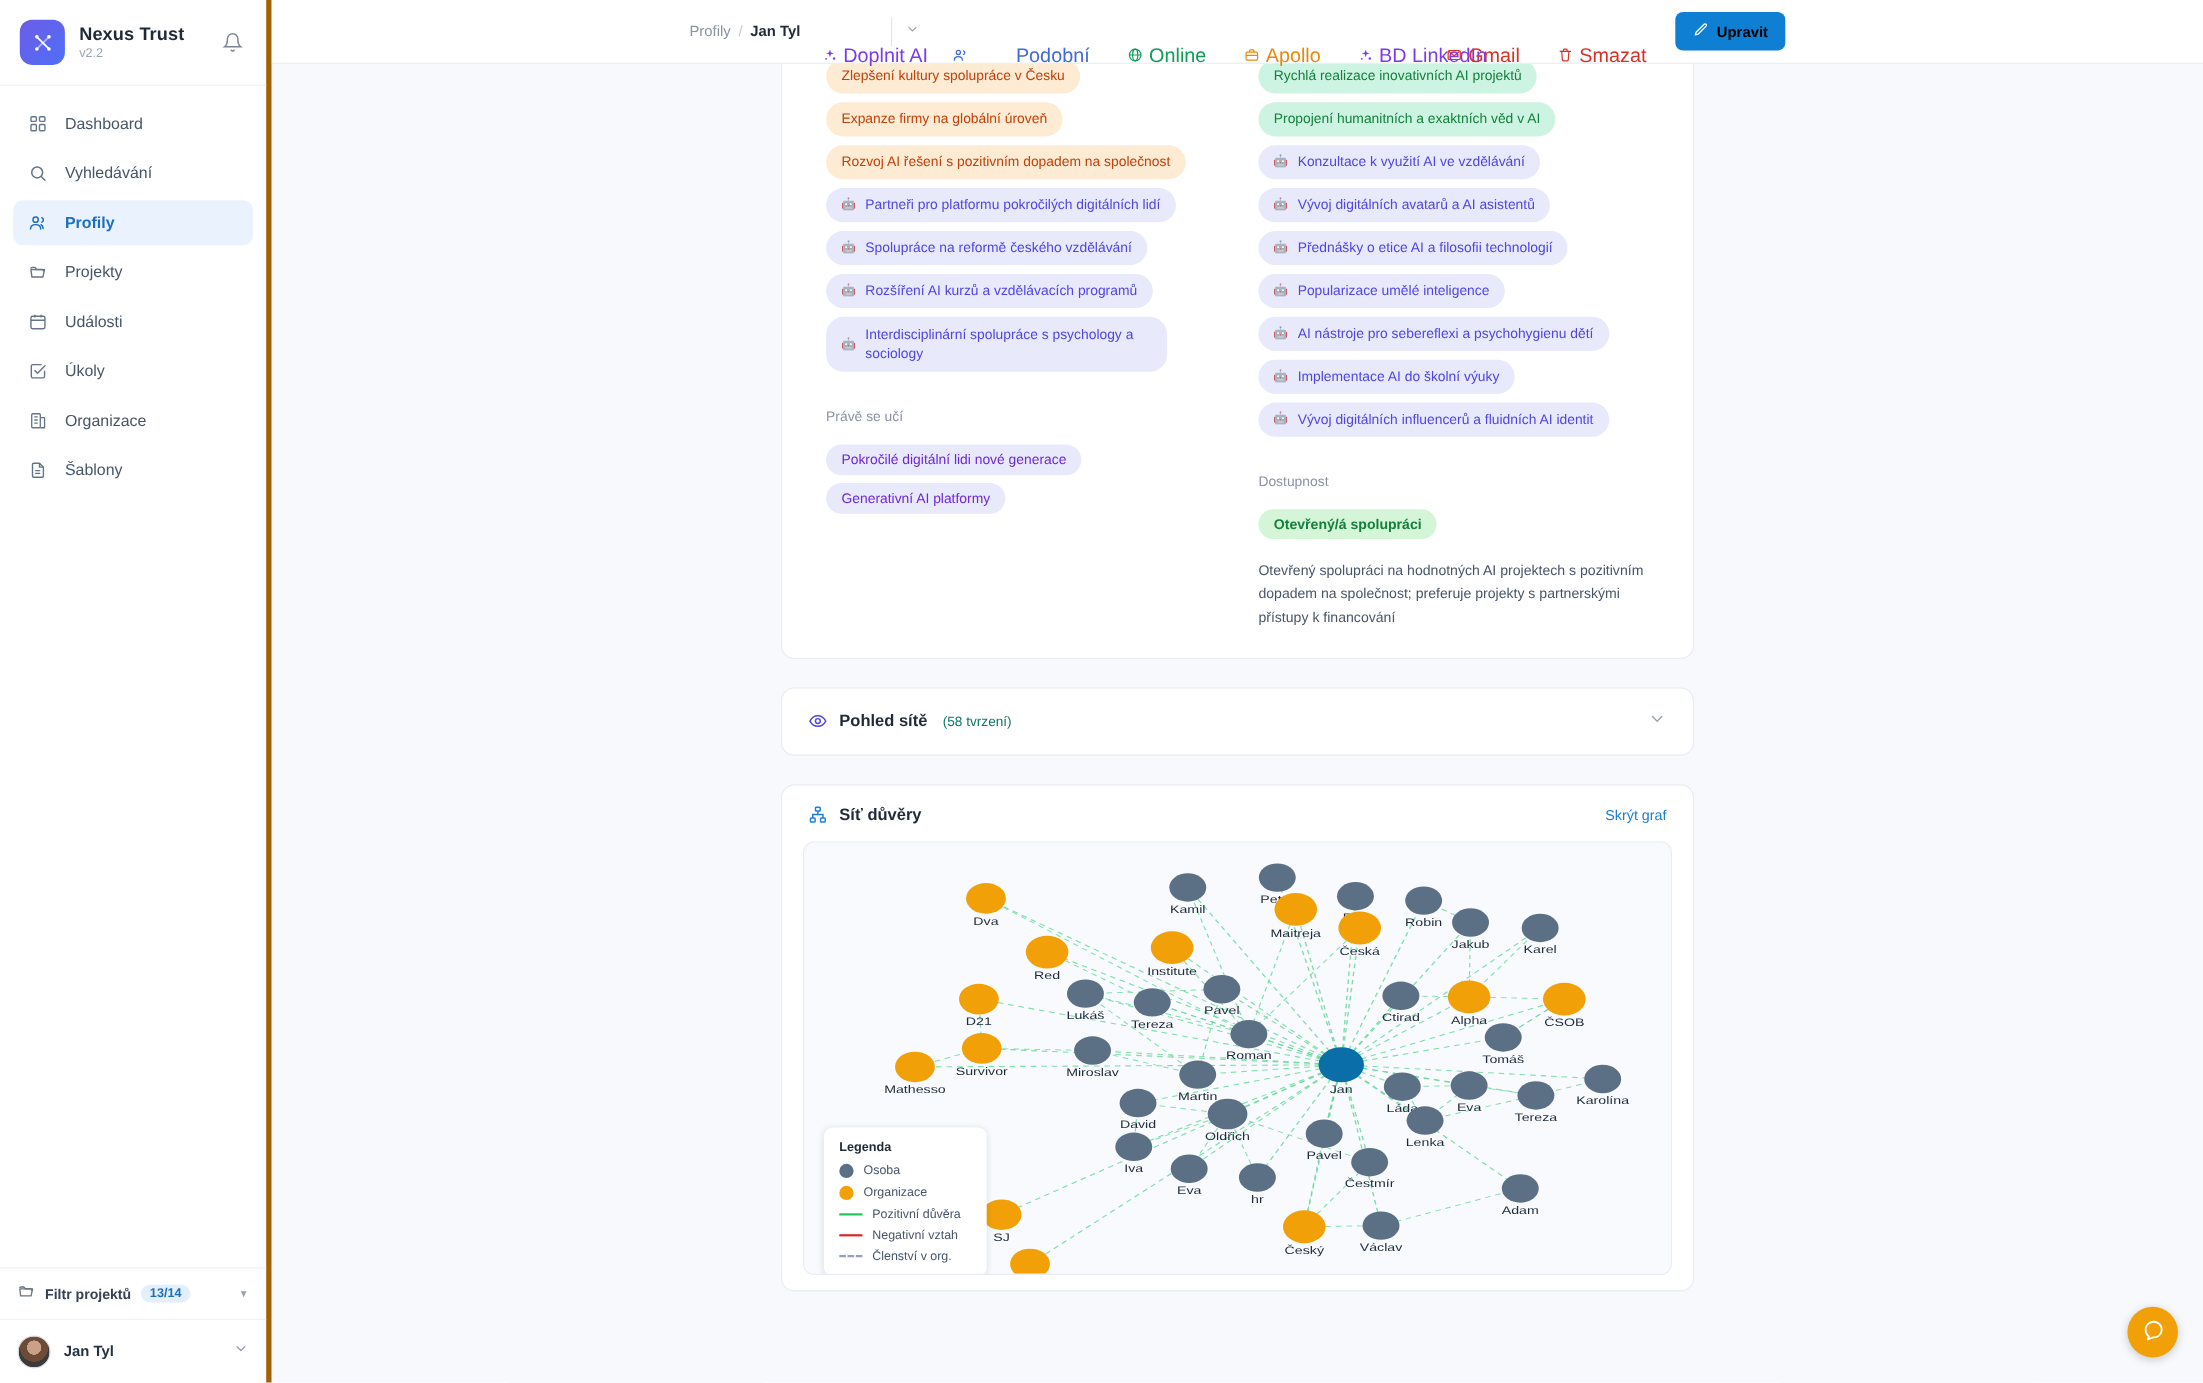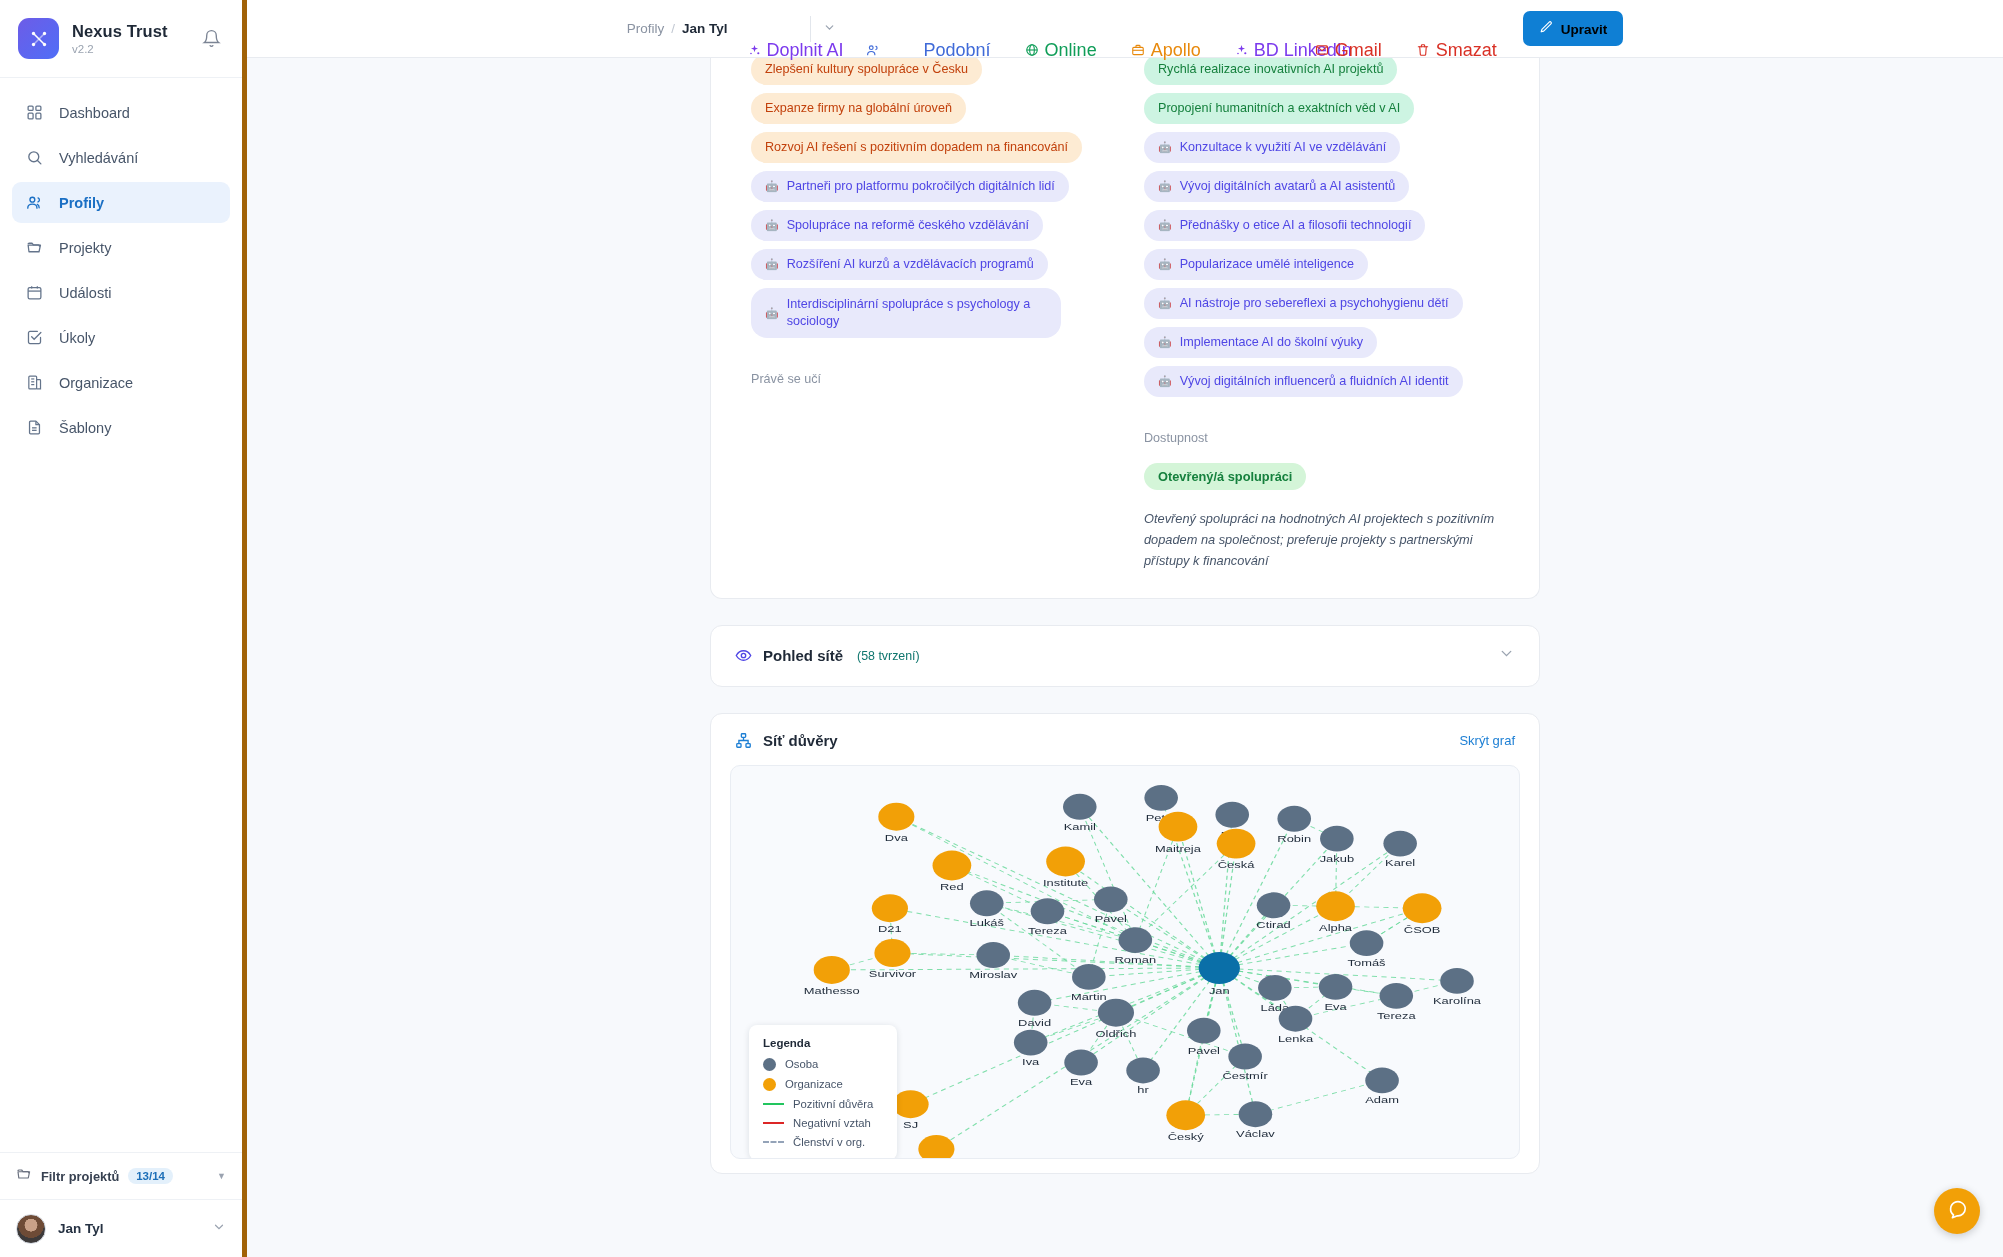--- a/index.html
+++ b/index.html
@@ -132,21 +132,21 @@
   .chip.two-line { align-items: center; padding: 8px 14px; }
 
   .sect-label { font-size: 12.6px; color: #8a93a2; margin: 26px 0 10px 0; }
   .learn-col { display: flex; flex-direction: column; gap: 7px; align-items: flex-start; }
   .chip-learn { background: #e8e9fb; color: #6d28d9; font-size: 12.6px; border-radius: 16px; padding: 7px 14px; cursor:pointer; }
 
   .avail-badge {
     display: inline-block; background: #d4f5d8; color: #15803d;
     font-size: 12.8px; font-weight: bold; border-radius: 14px; padding: 6px 14px;
   }
-  .avail-desc { font-size: 12.8px; color: #475569; line-height: 1.63; margin-top: 11px; max-width: 360px; font-style: italic; }
+  .avail-desc { font-size: 12.8px; color: #475569; line-height: 1.63; margin-top: 11px; max-width: 360px; }
 
   .card-gap { height: 26px; }
 
   .netview-card {
     padding: 0 24px; height: 62px; display: flex; align-items: center; gap: 11px; cursor: pointer;
   }
   .netview-title { font-size: 15px; font-weight: bold; color: #1f2937; }
   .netview-count { font-size: 12.4px; color: #0f766e; margin-left: 3px; }
   .netview-caret { margin-left: auto; color: #9aa3b0; }
 
@@ -434,40 +434,44 @@
         <div class="chips-grid">
 
           <div class="chips-col">
             <div class="chip chip-orange" style="margin-top:-18px">
               <span>Zlepšení kultury spolupráce v Česku</span>
             </div>
             <div class="chip chip-orange">
               <span>Expanze firmy na globální úroveň</span>
             </div>
             <div class="chip chip-orange">
-              <span>Rozvoj AI řešení s pozitivním dopadem na financování</span>
+              <span>Rozvoj AI řešení s pozitivním dopadem na společnost</span>
             </div>
             <div class="chip chip-violet">
               <span class="bot">🤖</span>
               <span>Partneři pro platformu pokročilých digitálních lidí</span>
             </div>
             <div class="chip chip-violet">
               <span class="bot">🤖</span>
               <span>Spolupráce na reformě českého vzdělávání</span>
             </div>
             <div class="chip chip-violet">
               <span class="bot">🤖</span>
               <span>Rozšíření AI kurzů a vzdělávacích programů</span>
             </div>
             <div class="chip chip-violet two-line" style="max-width:310px">
               <span class="bot">🤖</span>
               <span>Interdisciplinární spolupráce s psychology a sociology</span>
             </div>
 
             <div class="sect-label">Právě se učí</div>
+            <div class="learn-col">
+              <div class="chip-learn">Pokročilé digitální lidi nové generace</div>
+              <div class="chip-learn">Generativní AI platformy</div>
+            </div>
           </div>
 
           <div class="chips-col">
             <div class="chip chip-green" style="margin-top:-18px">
               <span>Rychlá realizace inovativních AI projektů</span>
             </div>
             <div class="chip chip-green">
               <span>Propojení humanitních a exaktních věd v AI</span>
             </div>
             <div class="chip chip-violet">

